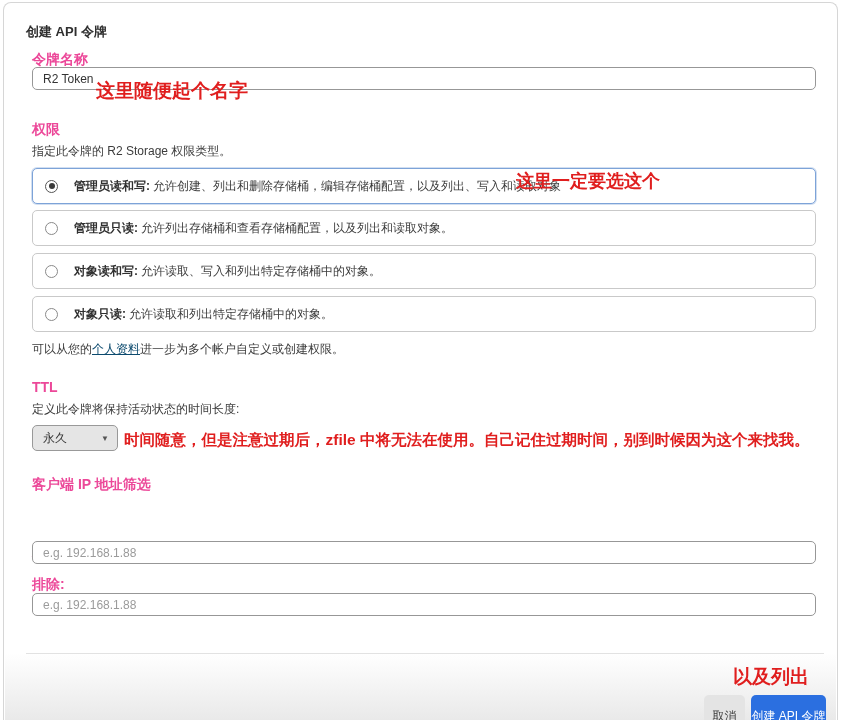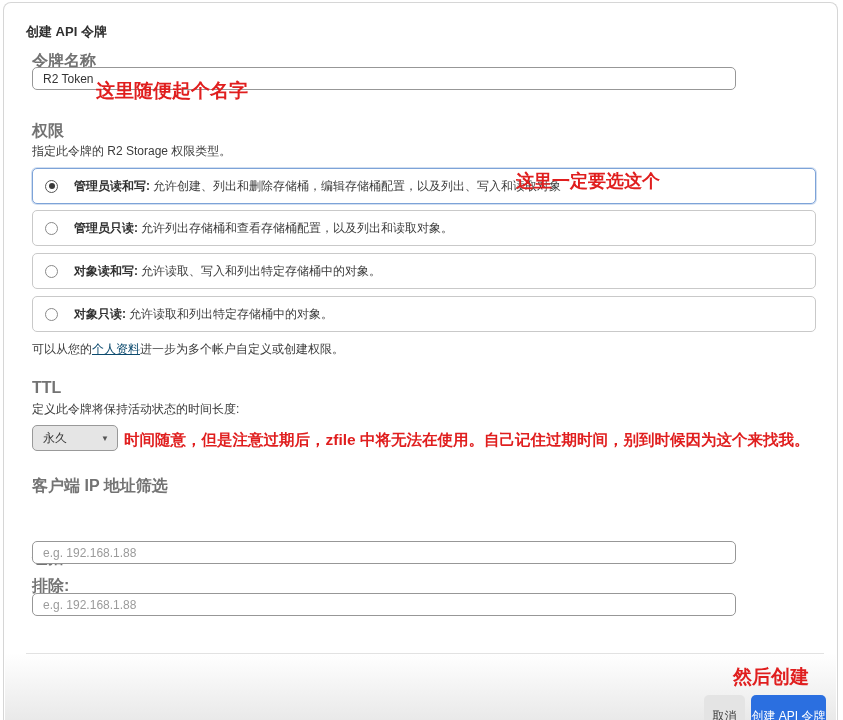--- a/index.html
+++ b/index.html
@@ -8,23 +8,23 @@
     font-family:"Liberation Sans","DejaVu Sans",sans-serif;
     color:#333333; position:relative; font-size:12px;
   }
   .panel {
     position:absolute; left:3px; top:2px; width:835px; height:718px;
     background:#ffffff; border:1px solid #d6d6d6; border-bottom:none;
     border-radius:8px 8px 0 0;
   }
   .abs { position:absolute; }
   .page-title { left:22px; top:20px; font-size:13px; font-weight:bold; color:#2f2f2f; }
-  .field-label { font-size:16px; font-weight:600; color:#737373; }
+  .field-label { font-size:14px; font-weight:600; color:#ec4899; }
   .text-input {
-    position:absolute; left:28px; width:704px; height:23px;
+    position:absolute; left:28px; width:784px; height:23px;
     border:1px solid #979797; border-radius:5px; background:#fff;
     font-family:inherit; font-size:12px; color:#333; padding:0 10px;
     outline:none;
   }
   .text-input::placeholder { color:#9b9b9b; }
   .annotation { color:#e01e1e; font-weight:600; white-space:nowrap; z-index:5; }
   .section-desc { font-size:12px; color:#3c3c3c; }
   .option-row {
     position:absolute; left:28px; width:784px; height:36px;
     border:1px solid #c9c9c9; border-radius:5px; background:#fff;
@@ -112,17 +112,17 @@
   <div class="abs field-label" style="left:28px; top:473px;">客户端 IP 地址筛选</div>
 
   <div class="abs field-label" style="left:28px; top:545px;">包括:</div>
   <input class="text-input" style="top: 538px;" type="text" placeholder="e.g. 192.168.1.88">
 
   <div class="abs field-label" style="left:28px; top:573px;">排除:</div>
   <input class="text-input" style="top: 590px;" type="text" placeholder="e.g. 192.168.1.88">
 
   <div class="footer-zone"></div>
   <div class="divider"></div>
-  <div class="abs annotation" style="left:729px; top:661px; font-size:19px;">然后创建</div>
+  <div class="abs annotation" style="left:729px; top:661px; font-size:19px;">以及列出</div>
   <button class="btn btn-cancel">取消</button>
   <button class="btn btn-create">创建 API 令牌</button>
 
 </div>
 
 </body></html>

